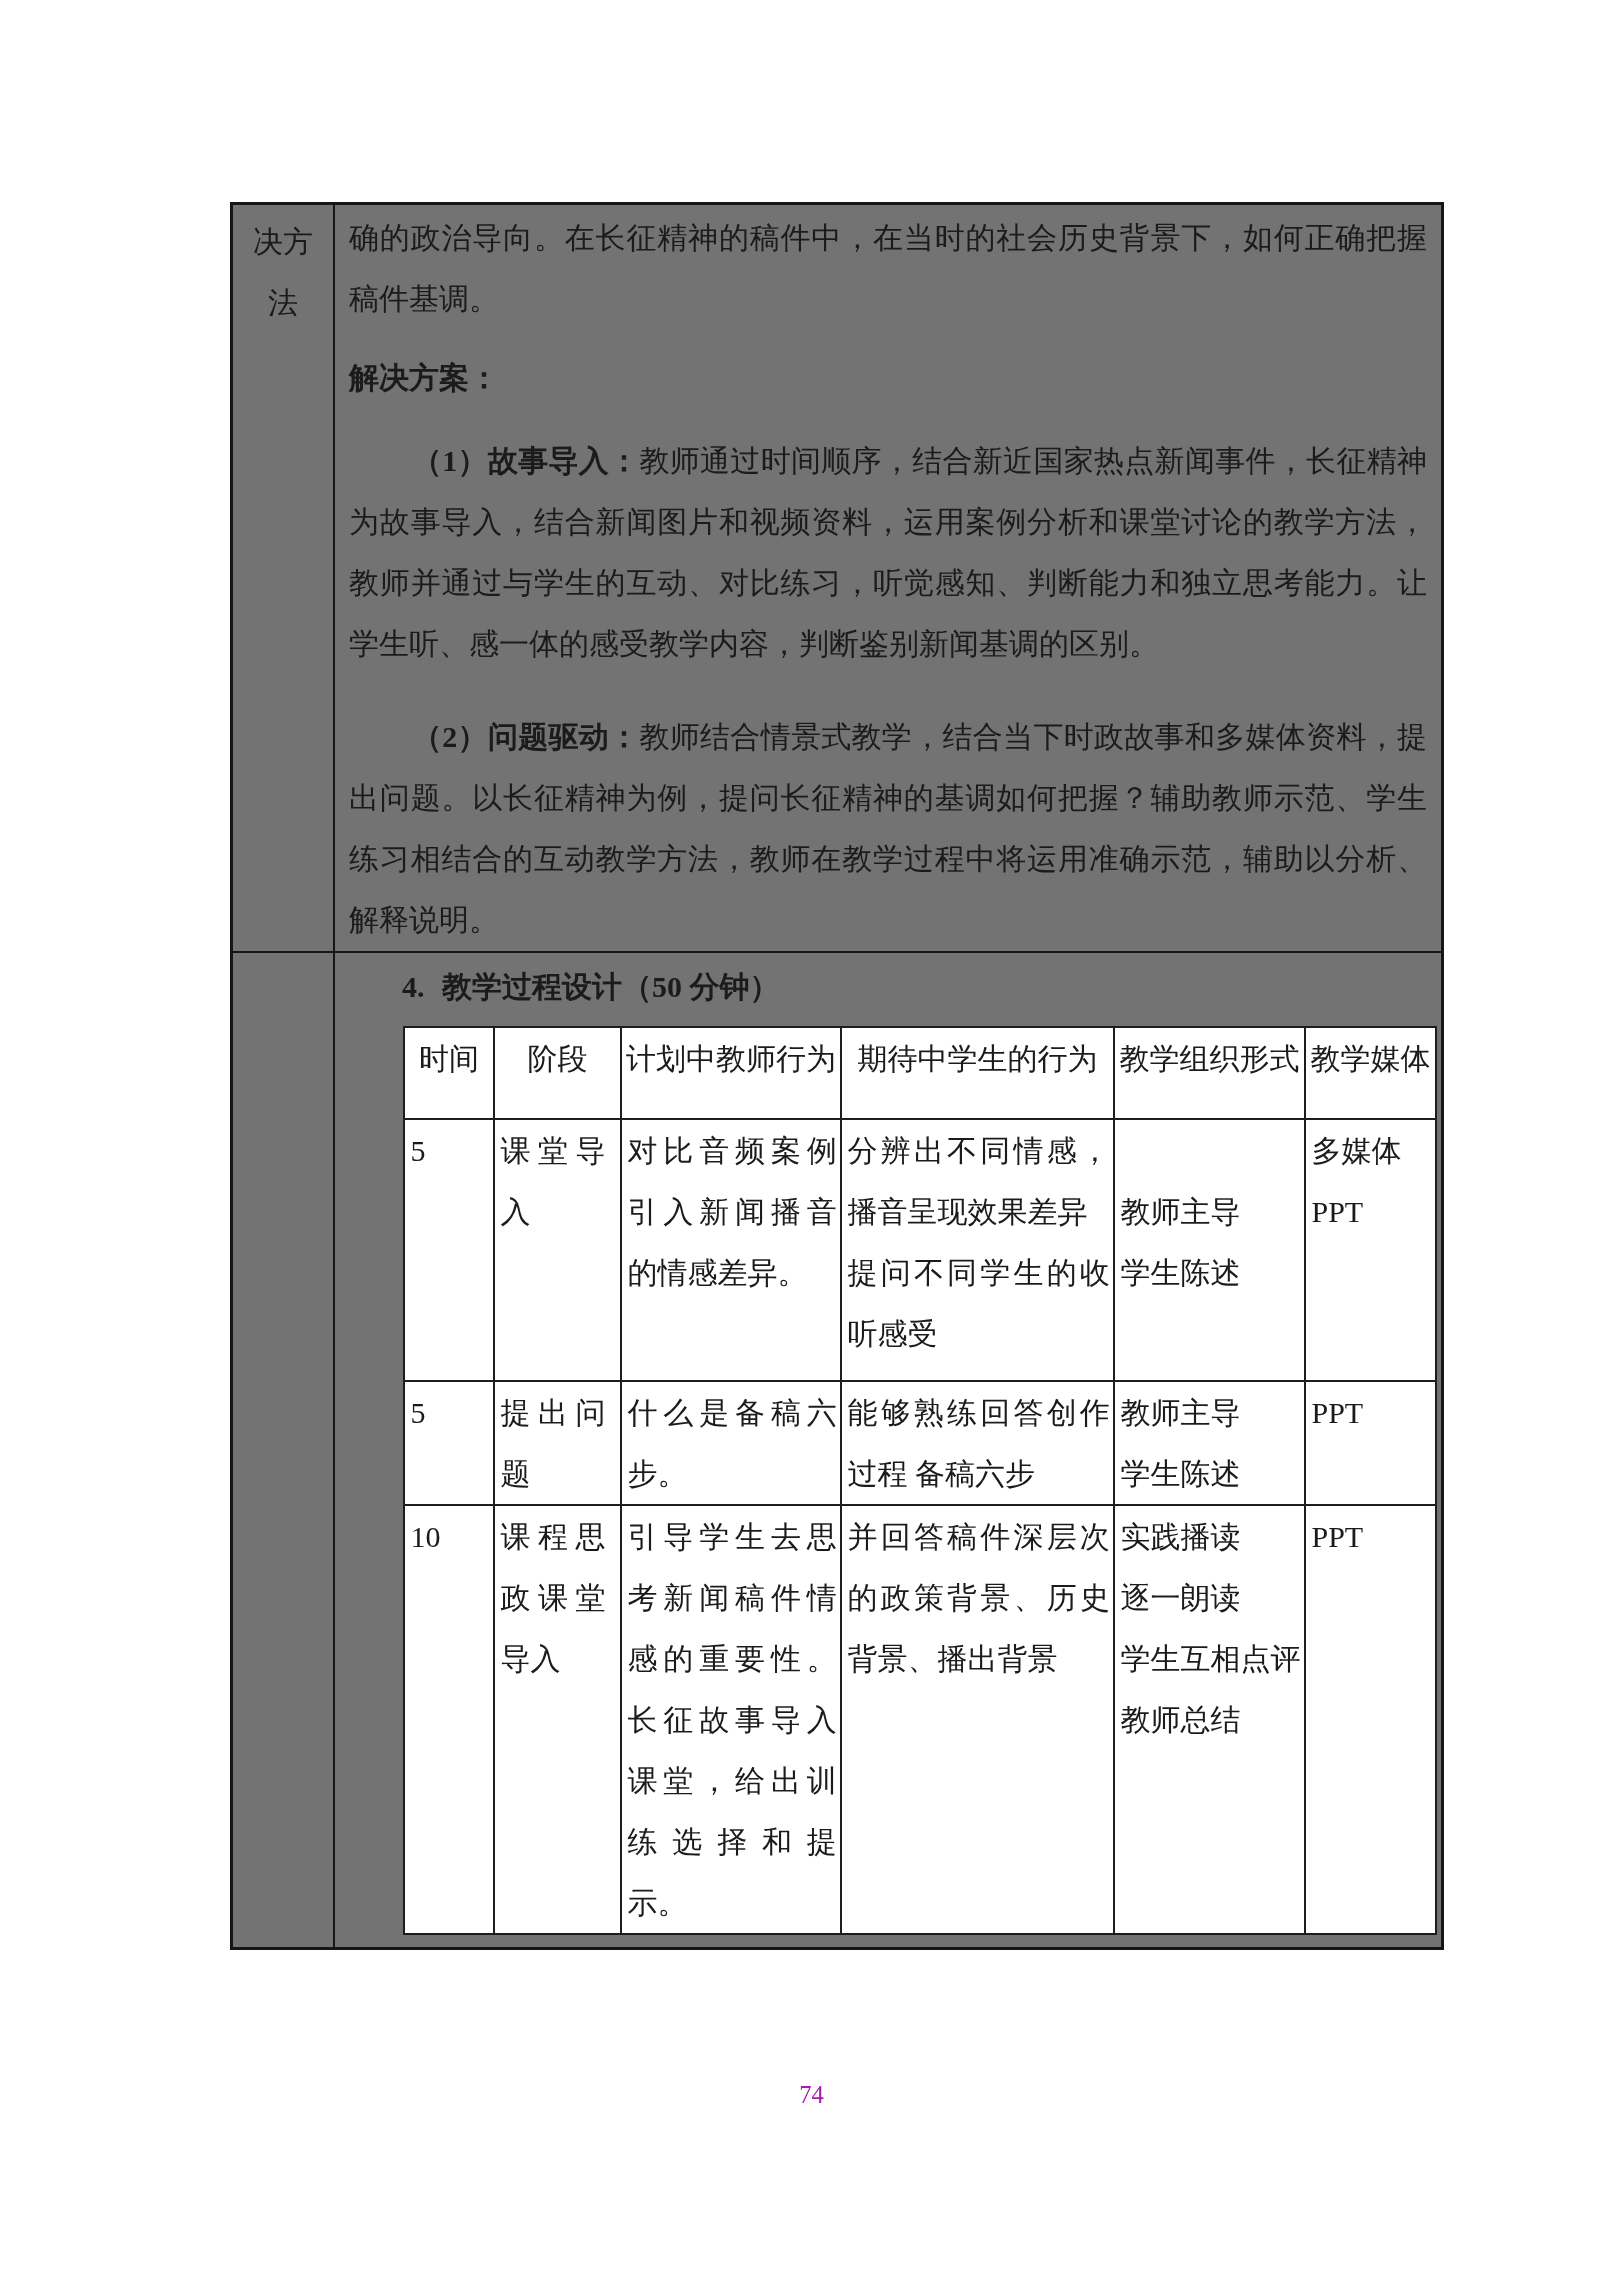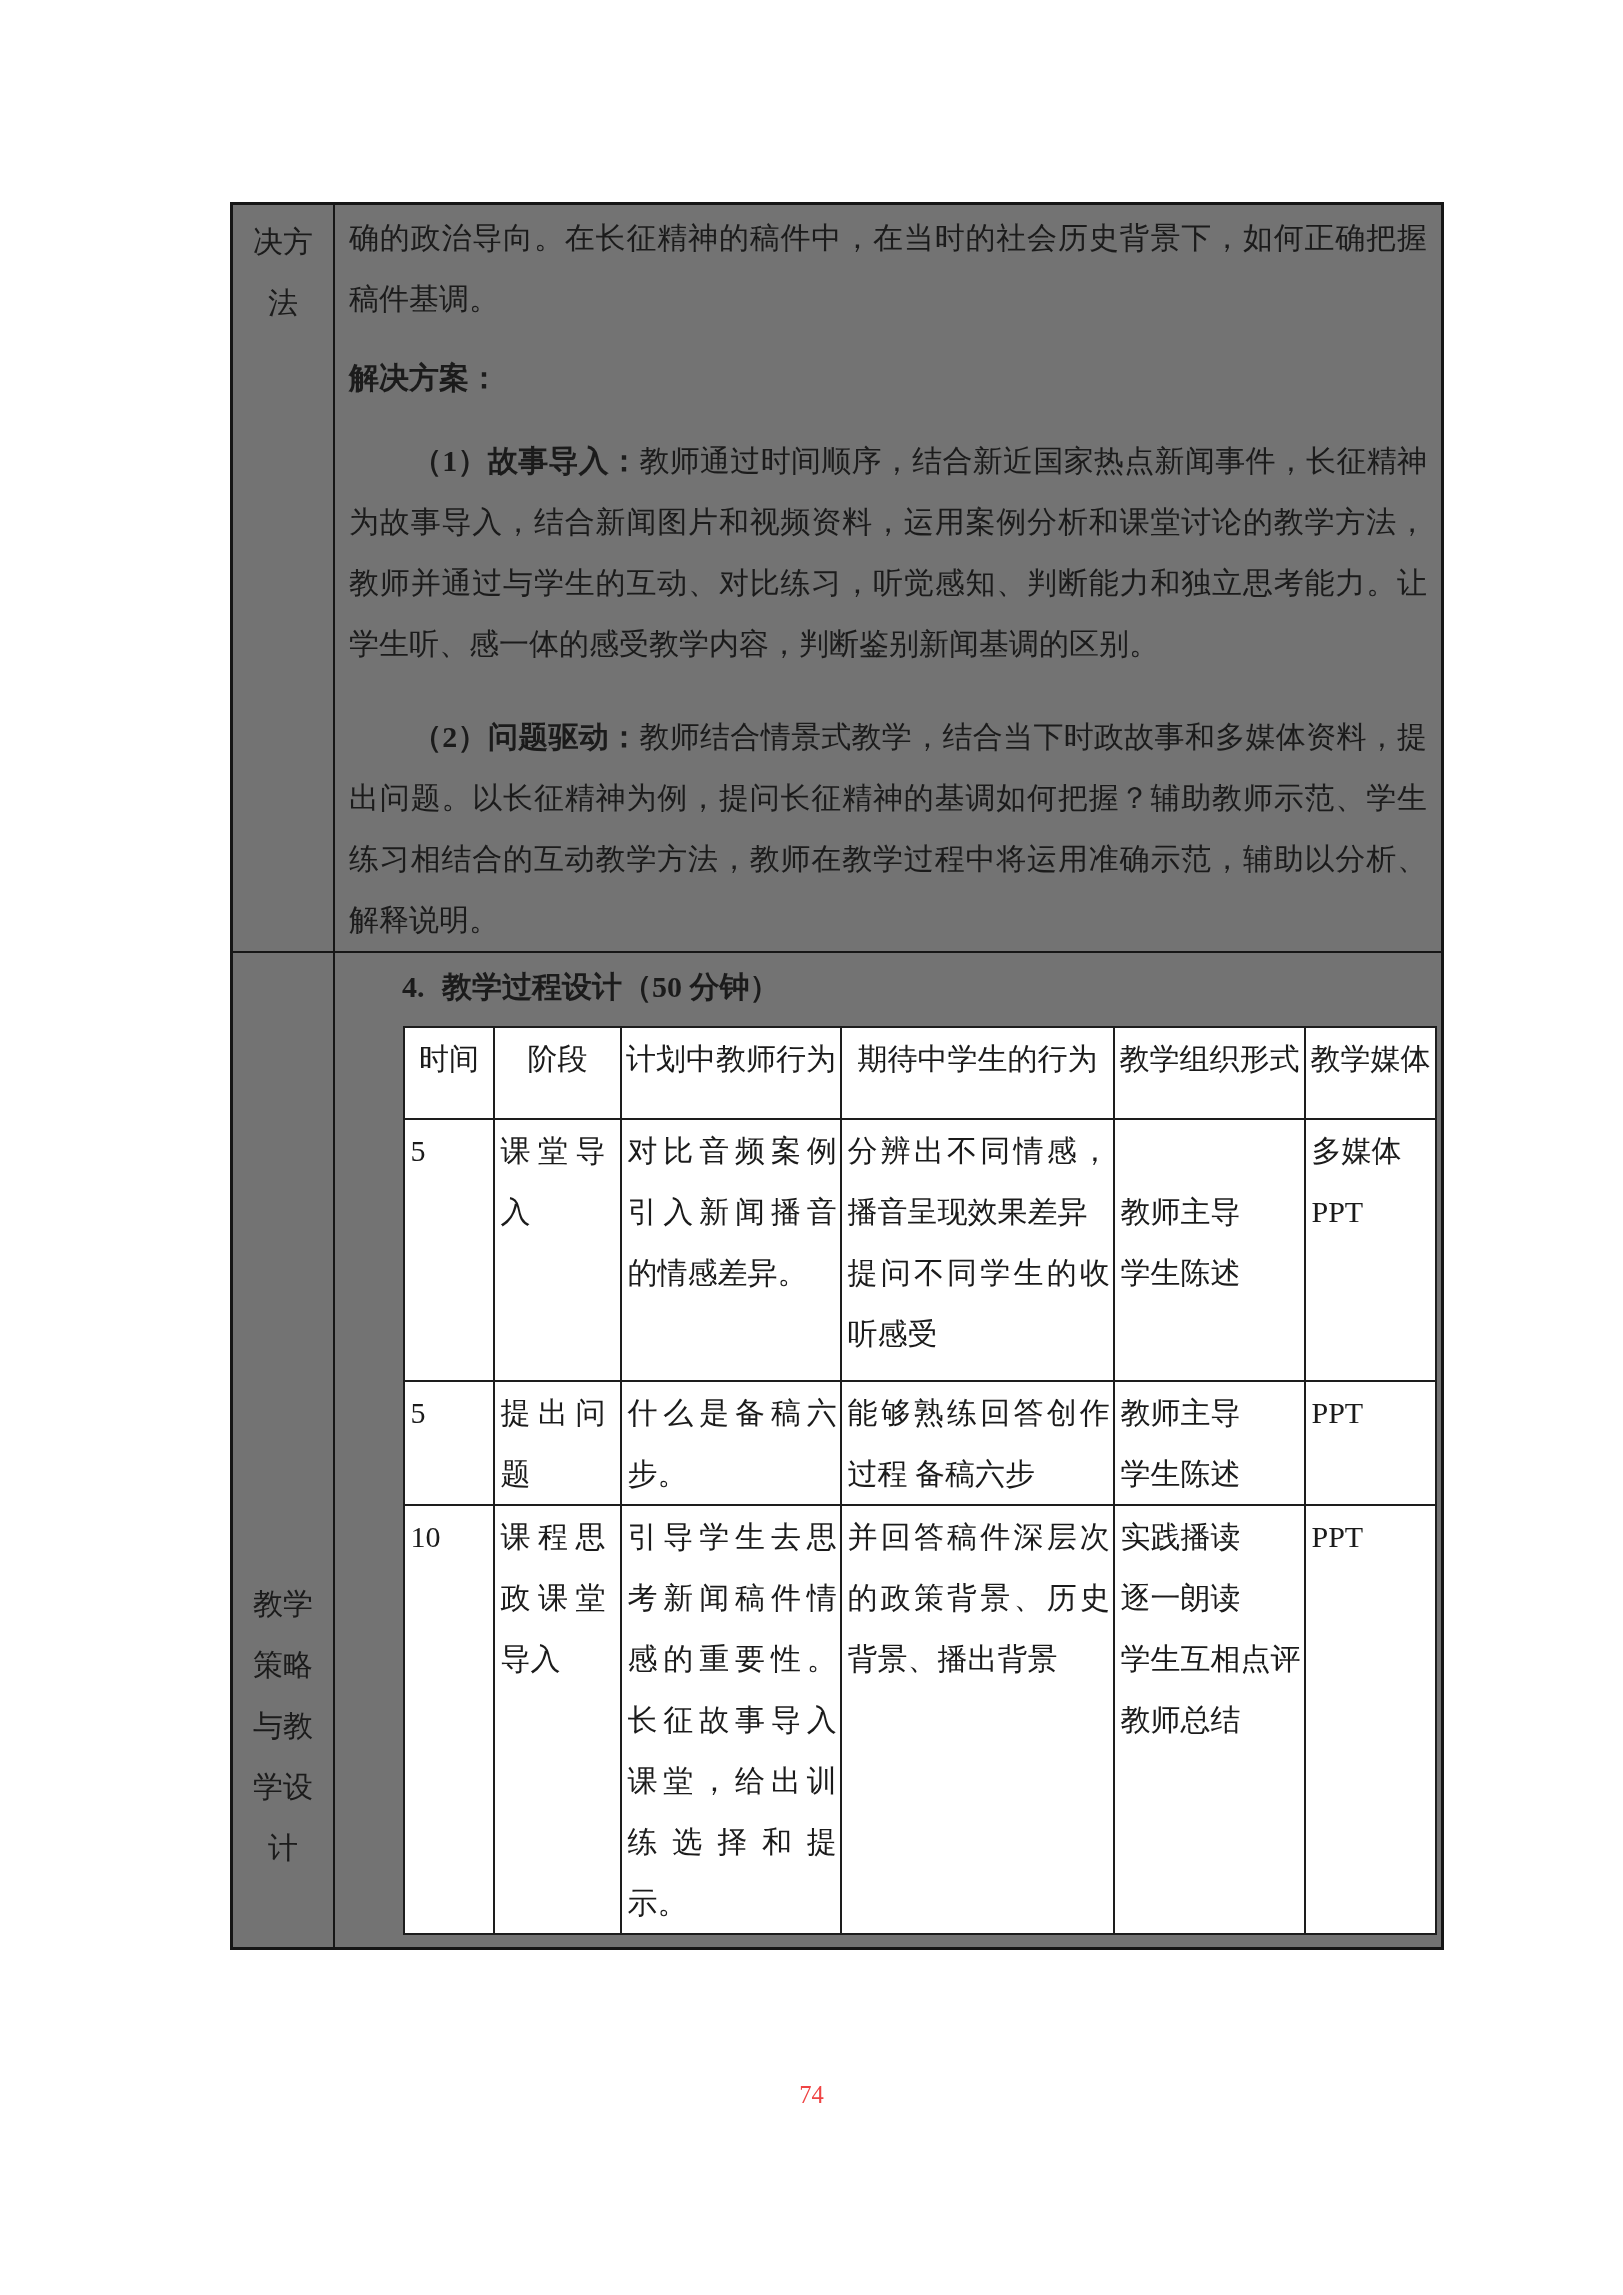--- a/index.html
+++ b/index.html
@@ -51,21 +51,21 @@
   tr.drow2{height:123px;}
   tr.drow3{height:361px;padding-left:26px;}
   td.c-teacher,td.c-students{text-align:justify;padding:0 2.4px 0 3.2px;}
   td.c-time{padding-left:7.1px;}
   td.c-stage{padding-left:4.8px;}
   td.c-org{padding-left:6.3px;}
   td.c-media{padding-left:9.5px;}
   
   .pagenum{
     position:absolute;left:0;top:2077px;width:1623px;text-align:center;
-    font-size:24.6px;line-height:36px;color:#ef4444;
+    font-size:24.6px;line-height:36px;color:#a21caf;
   }
 </style>
 </head>
 <body>
 
 <div class="page">
 
   <div class="outer">
     <div class="outer-vdiv"></div>
     <div class="outer-hdiv"></div>
@@ -73,25 +73,20 @@
     <div class="rowlabel r1">决方
 法</div>
 
     <div class="content1">
       <p class="p-intro">确的政治导向。在长征精神的稿件中，在当时的社会历史背景下，如何正确把握稿件基调。</p>
       <p class="p-heading">解决方案：</p>
       <p class="p-item p-item1"><span class="bold">（1）故事导入：</span><span>教师通过时间顺序，结合新近国家热点新闻事件，长征精神为故事导入，结合新闻图片和视频资料，运用案例分析和课堂讨论的教学方法，教师并通过与学生的互动、对比练习，听觉感知、判断能力和独立思考能力。让学生听、感一体的感受教学内容，判断鉴别新闻基调的区别。</span></p>
       <p class="p-item"><span class="bold">（2）问题驱动：</span><span>教师结合情景式教学，结合当下时政故事和多媒体资料，提出问题。以长征精神为例，提问长征精神的基调如何把握？辅助教师示范、学生练习相结合的互动教学方法，教师在教学过程中将运用准确示范，辅助以分析、解释说明。</span></p>
     </div>
 
-    <div class="rowlabel r2">教学
-策略
-与教
-学设
-计</div>
 
     <div class="section-heading">
       <span class="num">4.</span><span>教学过程设计（50 分钟）</span>
     </div>
 
     <div class="sched-wrap">
       <table class="sched">
         <colgroup>
           <col style="width:90px">
             <col style="width:127px">

